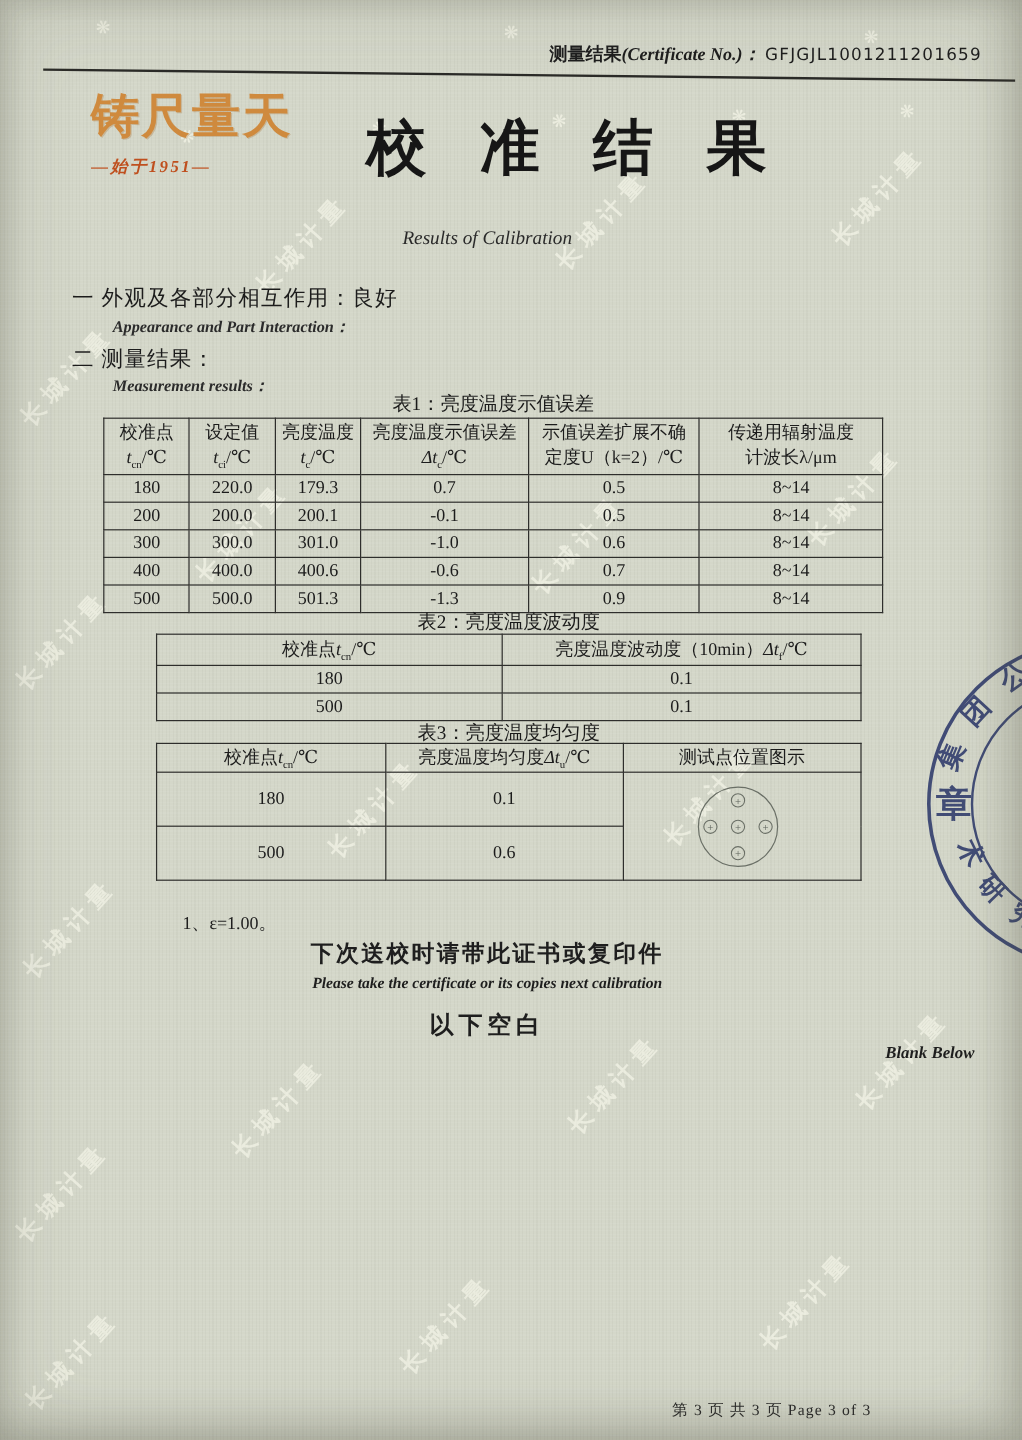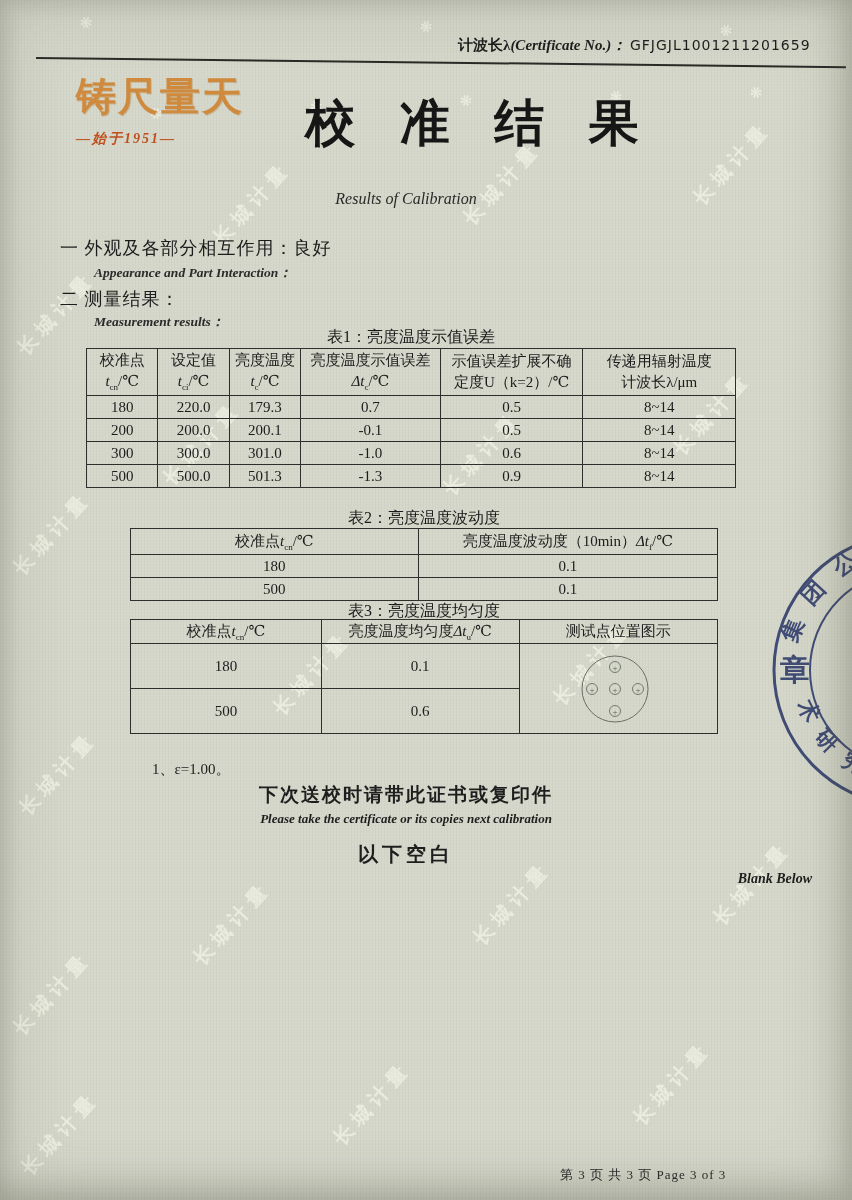--- a/index.html
+++ b/index.html
@@ -93,21 +93,21 @@
   <span class="wmstar" style="left:150px;top:105px;">❋</span>
   <span class="wmstar" style="left:310px;top:98px;">❋</span>
   <span class="wmstar" style="left:460px;top:92px;">❋</span>
   <span class="wmstar" style="left:610px;top:88px;">❋</span>
   <span class="wmstar" style="left:750px;top:84px;">❋</span>
   <span class="wmstar" style="left:80px;top:14px;">❋</span>
   <span class="wmstar" style="left:420px;top:18px;">❋</span>
   <span class="wmstar" style="left:720px;top:22px;">❋</span>
 
   <div class="abs certline">
-    <span class="zh">计波长λ</span><span class="en">(Certificate No.)：</span>
+    <span class="zh">测量结果</span><span class="en">(Certificate No.)：</span>
     <span class="certnum">GFJGJL1001211201659</span>
   </div>
   <div class="abs rule"></div>
 
   <div class="abs logo">
     <div class="logo-main">铸尺量天</div>
     <div class="logo-sub">—始于1951—</div>
   </div>
   <div class="abs doc-title">校 准 结 果</div>
   <div class="abs doc-sub">Results of Calibration</div>
@@ -153,20 +153,28 @@
           <td>-0.1</td>
           <td>0.5</td>
           <td>8~14</td>
       </tr>
       <tr>
         <td>300</td>
           <td>300.0</td>
           <td>301.0</td>
           <td>-1.0</td>
           <td>0.6</td>
+          <td>8~14</td>
+      </tr>
+      <tr>
+        <td>400</td>
+          <td>400.0</td>
+          <td>400.6</td>
+          <td>-0.6</td>
+          <td>0.7</td>
           <td>8~14</td>
       </tr>
       <tr>
         <td>500</td>
           <td>500.0</td>
           <td>501.3</td>
           <td>-1.3</td>
           <td>0.9</td>
           <td>8~14</td>
       </tr>

